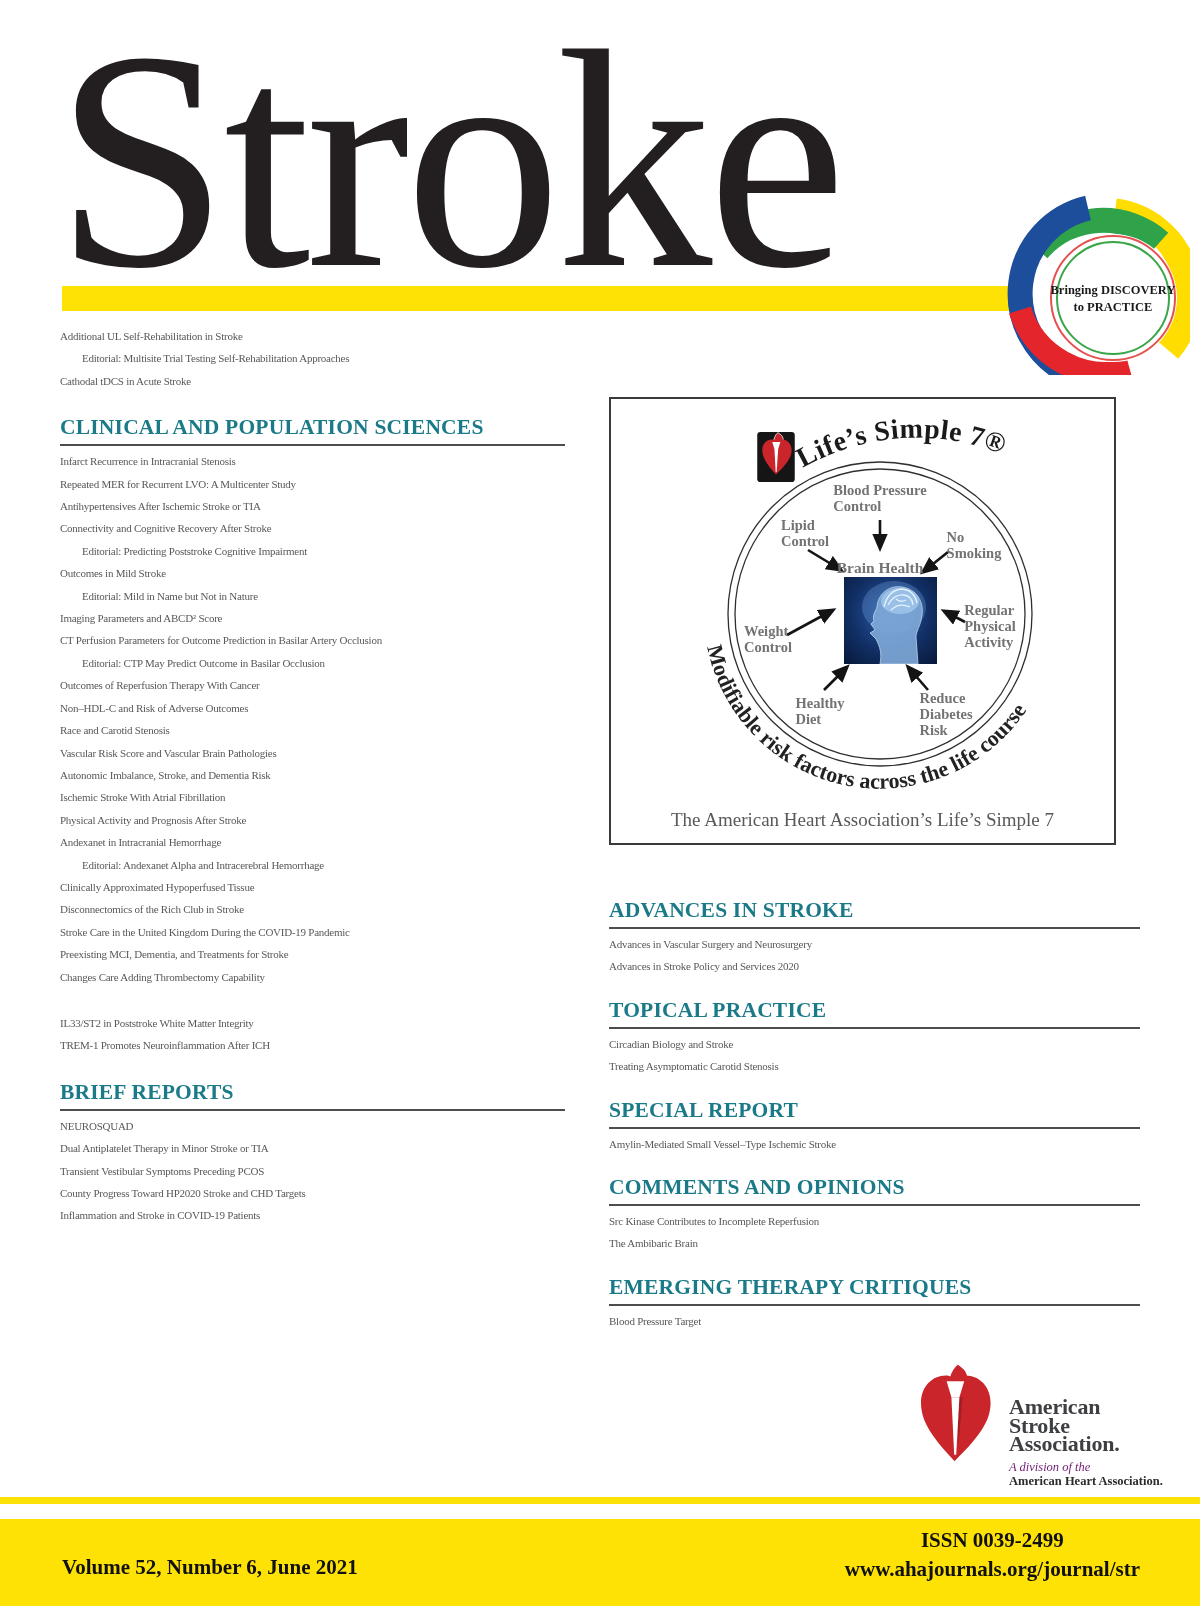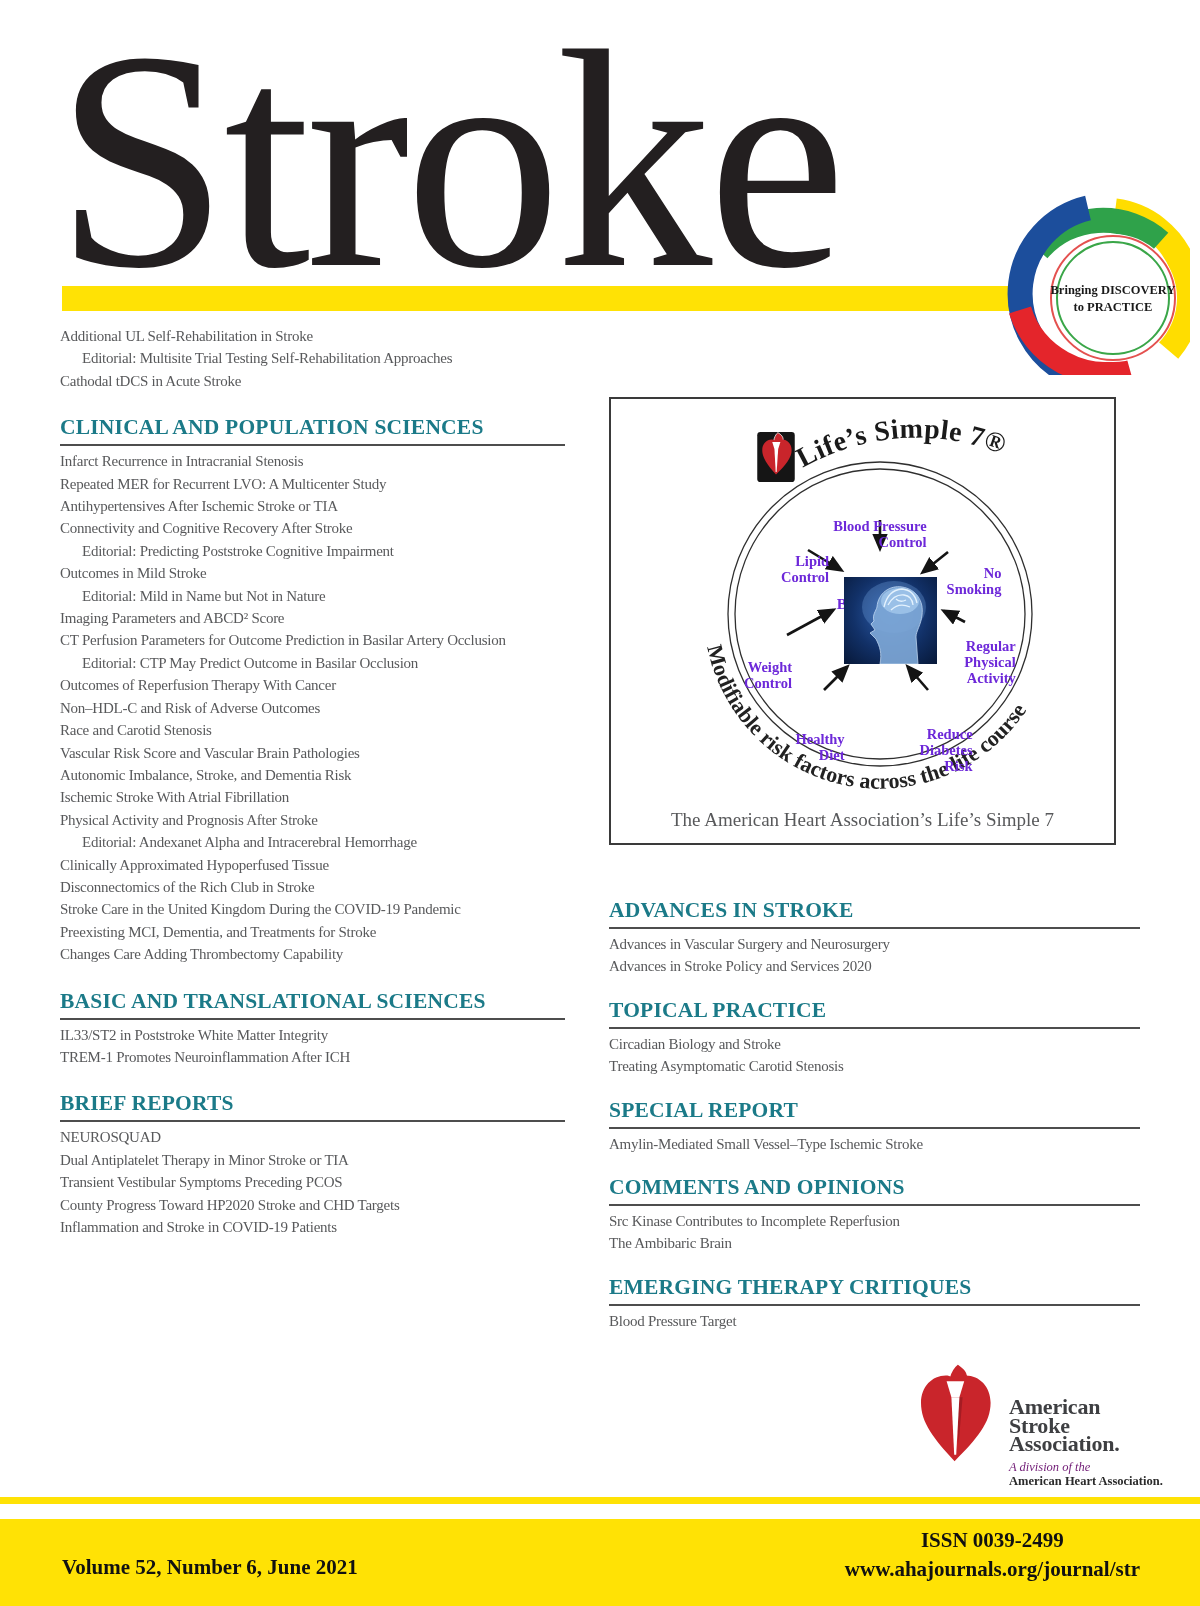--- a/index.html
+++ b/index.html
@@ -24,34 +24,34 @@
   .left-col  { position:absolute; left:60px;  top:325px; width:505px; }
   .right-col { position:absolute; left:609px; top:899px; width:531px; }
   .toc-section { margin-bottom:24px; }
   .right-col .toc-section { margin-bottom:21px; }
   .sec-title {
     font-size:21.5px; line-height:22px; font-weight:bold; color:#1b7a88;
     letter-spacing:0.2px; padding-bottom:6px; border-bottom:2px solid #4d4d4d;
     margin-bottom:4px;
   }
   .toc-item {
-    font-size:15px; line-height:22.4px; letter-spacing:-0.25px;
+    font-size:11px; line-height:22.4px; letter-spacing:-0.25px;
     color:#58595b; white-space:nowrap;
   }
   .toc-item.indent { padding-left:22px; }
   
   .diagram {
     position:absolute; left:609px; top:397px; width:507px; height:448px;
     border:2px solid #3a3a3a; background:#fff;
   }
   .diagram svg.base { position:absolute; left:0; top:0; }
   .factor {
     position:absolute; transform:translate(-50%,-50%);
-    white-space:pre-line; text-align:right;
-    font-weight:bold; font-size:14.5px; line-height:1.12; color:#6d28d9;margin-top:36px;
+    white-space:pre-line; text-align:left;
+    font-weight:bold; font-size:14.5px; line-height:1.12; color:#737373;
   }
   .factor.big { font-size:15.5px; }
   .brain-box {
     position:absolute; left:233px; top:178px; width:93px; height:87px;
     background:radial-gradient(circle at 50% 42%, #2d5fae 0%, #123168 55%, #071838 100%);
   }
   .diagram-caption {
     position:absolute; left:0; bottom:12px; width:100%;
     text-align:center; font-size:19px; color:#58595b;
   }
@@ -119,30 +119,30 @@
           <div class="toc-item">Imaging Parameters and ABCD² Score</div>
           <div class="toc-item">CT Perfusion Parameters for Outcome Prediction in Basilar Artery Occlusion</div>
           <div class="toc-item indent">Editorial: CTP May Predict Outcome in Basilar Occlusion</div>
           <div class="toc-item">Outcomes of Reperfusion Therapy With Cancer</div>
           <div class="toc-item">Non–HDL-C and Risk of Adverse Outcomes</div>
           <div class="toc-item">Race and Carotid Stenosis</div>
           <div class="toc-item">Vascular Risk Score and Vascular Brain Pathologies</div>
           <div class="toc-item">Autonomic Imbalance, Stroke, and Dementia Risk</div>
           <div class="toc-item">Ischemic Stroke With Atrial Fibrillation</div>
           <div class="toc-item">Physical Activity and Prognosis After Stroke</div>
+          <div class="toc-item">Andexanet in Intracranial Hemorrhage</div>
           <div class="toc-item indent">Editorial: Andexanet Alpha and Intracerebral Hemorrhage</div>
           <div class="toc-item">Clinically Approximated Hypoperfused Tissue</div>
           <div class="toc-item">Disconnectomics of the Rich Club in Stroke</div>
           <div class="toc-item">Stroke Care in the United Kingdom During the COVID-19 Pandemic</div>
           <div class="toc-item">Preexisting MCI, Dementia, and Treatments for Stroke</div>
           <div class="toc-item">Changes Care Adding Thrombectomy Capability</div>
         </div>
     </section>
     <section class="toc-section">
-      <h2 class="sec-title">BASIC AND TRANSLATIONAL SCIENCES</h2>
       <div>
 
       <div class="toc-item">IL33/ST2 in Poststroke White Matter Integrity</div>
           <div class="toc-item">TREM-1 Promotes Neuroinflammation After ICH</div>
         </div>
     </section>
     <section class="toc-section">
       <h2 class="sec-title">BRIEF REPORTS</h2>
       <div>
 

